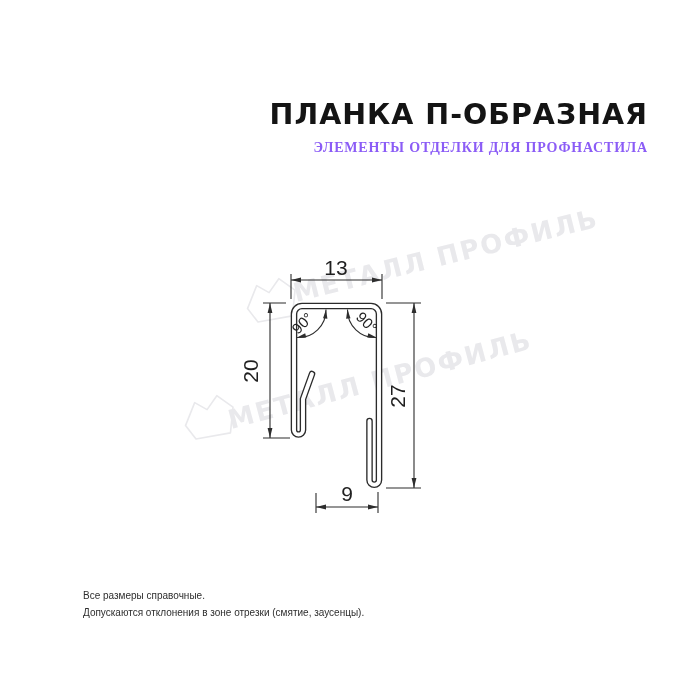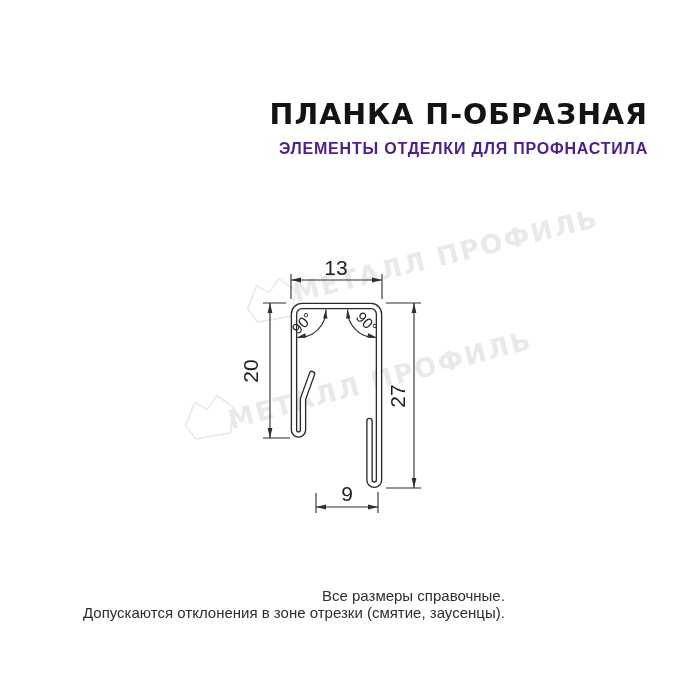--- a/index.html
+++ b/index.html
@@ -9,28 +9,28 @@
   }
   .header{
     position:absolute;top:97px;left:0;width:624px;text-align:right;margin-left:24px;
   }
   .title-line{
     font-family:"DejaVu Sans","Liberation Sans",sans-serif;
     font-size:28.5px;font-weight:bold;color:#141414;
     letter-spacing:1px;line-height:36px;margin:0;
   }
   .subtitle{
-    margin-top:7px;font-size:16px;font-weight:bold;color:#4c1d95;
+    margin-top:7px;font-size:14px;font-weight:bold;color:#8b5cf6;
     letter-spacing:0.8px;
+    font-family:Liberation Serif, serif;
   }
   .drawing-wrap{position:absolute;top:0;left:0;width:700px;height:700px;}
   .footer{
-    position:absolute;left:83px;top:587px;font-size:15px;color:#2e2e2e;
+    position:absolute;left:83px;top:587px;font-size:10px;color:#2e2e2e;
     line-height:17px;
-    text-align:right;
   }
   
   .wm-text{
     font-family:"DejaVu Sans","Liberation Sans",sans-serif;
     font-size:26px;font-weight:bold;letter-spacing:2px;fill:#e9e9ec;
   }
   .wm-logo{fill:none;stroke:#e9e9ec;stroke-width:1.6;stroke-linejoin:round;}
   .dim-line{stroke:#2d2d2d;stroke-width:1.1;fill:none;}
   .dim-arrow{fill:#2d2d2d;stroke:none;}
   .dim-text{

